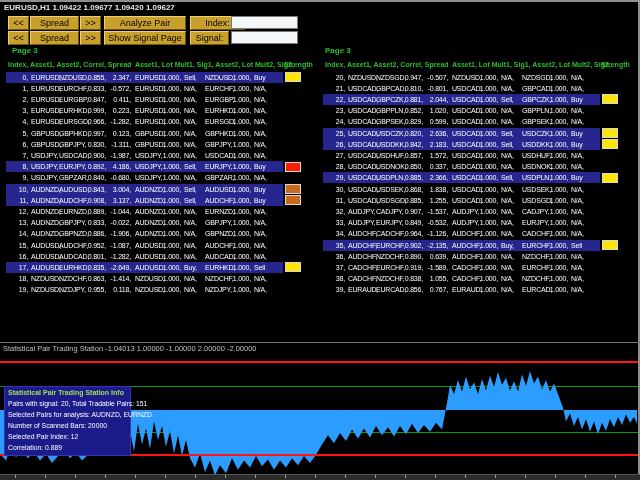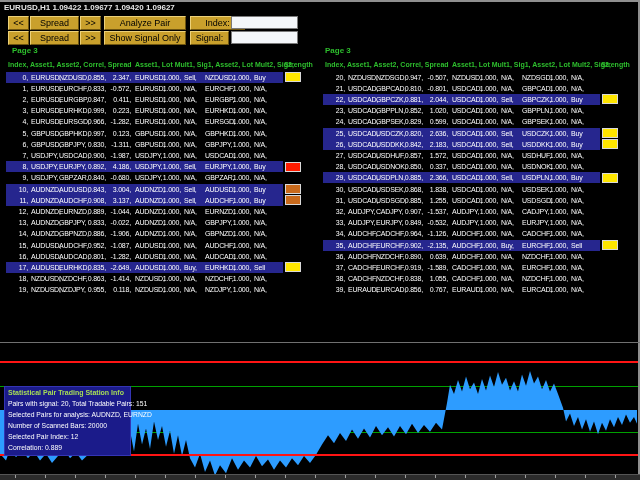--- a/index.html
+++ b/index.html
@@ -60,21 +60,21 @@
   <div class="tbtn" style="left:8px;top:16px;width:21px;">&lt;&lt;</div>
   <div class="tbtn" style="left:30px;top:16px;width:49px;">Spread</div>
   <div class="tbtn" style="left:80px;top:16px;width:21px;">&gt;&gt;</div>
   <div class="tbtn" style="left:104px;top:16px;width:82px;">Analyze Pair</div>
   <div class="tbtn" style="left:190px;top:16px;width:55px;">Index:</div>
   <input class="tinput" style="left: 231px; top: 16px;" value="">
 
   <div class="tbtn" style="left:8px;top:31px;width:21px;">&lt;&lt;</div>
   <div class="tbtn" style="left:30px;top:31px;width:49px;">Spread</div>
   <div class="tbtn" style="left:80px;top:31px;width:21px;">&gt;&gt;</div>
-  <div class="tbtn" style="left:104px;top:31px;width:82px;">Show Signal Only</div>
+  <div class="tbtn" style="left:104px;top:31px;width:82px;">Show Signal Page</div>
   <div class="tbtn" style="left:190px;top:31px;width:39px;">Signal:</div>
   <input class="tinput" style="left: 231px; top: 31px;" value="">
 
   <div class="page-label" style="left:12px;top:46px;">Page 3</div>
   <div class="tbl-header">
     <span style="left:8px;top:61px;">Index, Asset1, Asset2, Correl, Spread</span>
     <span style="left:135px;top:61px;">Asset1, Lot Mult1, Sig1, Asset2, Lot Mult2, Sig2,</span>
     <span style="left:284px;top:61px;">Strength</span>
   </div>
   <div id="table-page1">
@@ -623,20 +623,21 @@
         <span class="cell c-b1">EURAUD,</span>
         <span class="cell c-lm1">1.000,</span>
         <span class="cell c-sig1">N/A,</span>
         <span class="cell c-b2">EURCAD,</span>
         <span class="cell c-lm2">1.000,</span>
         <span class="cell c-sig2">N/A,</span>
       </div>
     </div>
 
   <div class="sep-line"></div>
+  <div class="sub-label">Statistical Pair Trading Station -1.04013 1.00000 -1.00000 2.00000 -2.00000</div>
 
   <div class="level" id="lvl-p1" style="top: 386px; height: 1px; background: rgb(0, 160, 0);"></div>
   <div class="level" id="lvl-m1" style="top: 432px; height: 1px; background: rgb(0, 160, 0);"></div>
 
   <svg id="spread-svg" width="638" height="118" viewBox="0 0 638 118">
     <polygon id="spread-area" points="0,54 0,97.7 6,104.6 10,93.1 16,101.2 22,94.3 28,102.3 34,95.4 40,104.6 46,97.7 52,106.9 58,100.0 64,93.1 70,102.3 76,96.6 82,104.6 88,98.8 94,93.1 100,97.7 106,90.8 112,96.6 118,90.8 124,86.2 130,74.7 134,95.4 138,67.8 142,88.5 146,72.4 150,93.1 154,65.5 158,83.9 162,70.1 166,90.8 170,74.7 174,97.7 178,79.3 182,100.0 186,83.9 190,102.3 195,111.5 200,97.7 205,116.1 210,104.6 215,119.5 220,109.2 226,117.3 232,102.3 238,113.8 244,104.6 250,111.5 256,100.0 262,110.3 268,103.4 274,113.8 280,104.6 286,111.5 292,102.3 298,109.2 304,100.0 310,106.9 316,98.8 322,88.5 328,79.3 334,87.3 340,77.0 346,85.0 352,73.5 358,82.8 364,72.4 370,81.6 376,70.1 382,79.3 388,71.3 394,80.5 400,70.1 406,78.2 412,67.8 418,77.0 424,69.0 430,75.8 436,66.7 442,73.5 447,47.1 450,28.7 454,37.9 458,24.1 462,35.6 466,20.6 470,33.3 474,26.4 478,37.9 482,22.9 486,34.5 490,19.5 494,31.0 498,16.1 502,28.7 506,21.8 510,34.5 514,25.3 518,35.6 522,18.4 526,29.8 530,14.9 534,27.6 538,20.6 542,33.3 546,24.1 550,35.6 554,27.6 558,37.9 563,51.7 566,65.5 570,57.5 574,70.1 578,60.9 582,73.5 586,63.2 590,75.8 594,65.5 598,78.2 602,66.7 606,74.7 610,63.2 614,71.3 618,60.9 622,69.0 626,58.6 630,66.7 634,60.9 637,67.8 637,54" fill="#2d9cff"></polygon>
   </svg>
 
   <div class="level" id="lvl-p2" style="top: 361px; height: 2px; z-index: 3; background: rgb(255, 20, 20);"></div>
   <div class="level" id="lvl-m2" style="top: 454px; height: 2px; z-index: 3; background: rgb(255, 20, 20);"></div>

